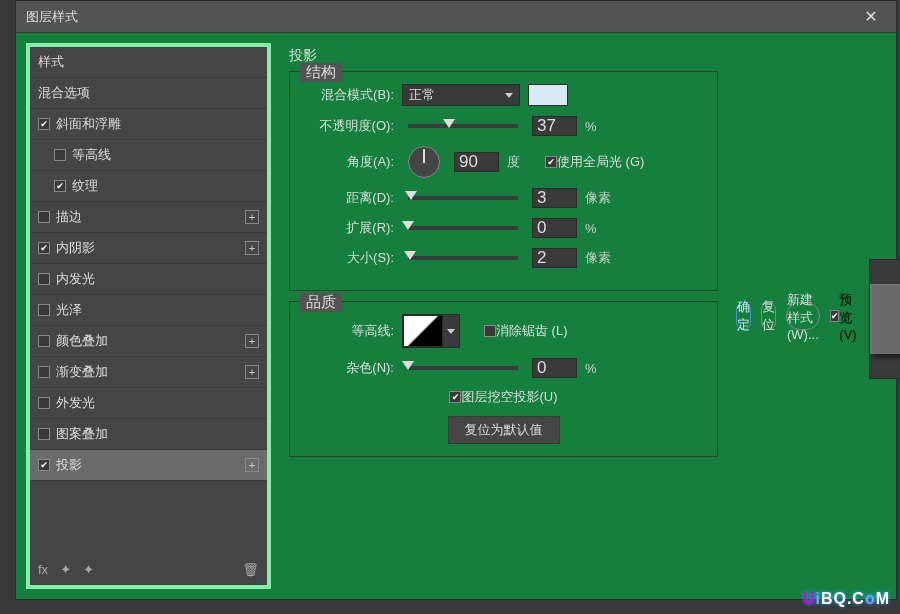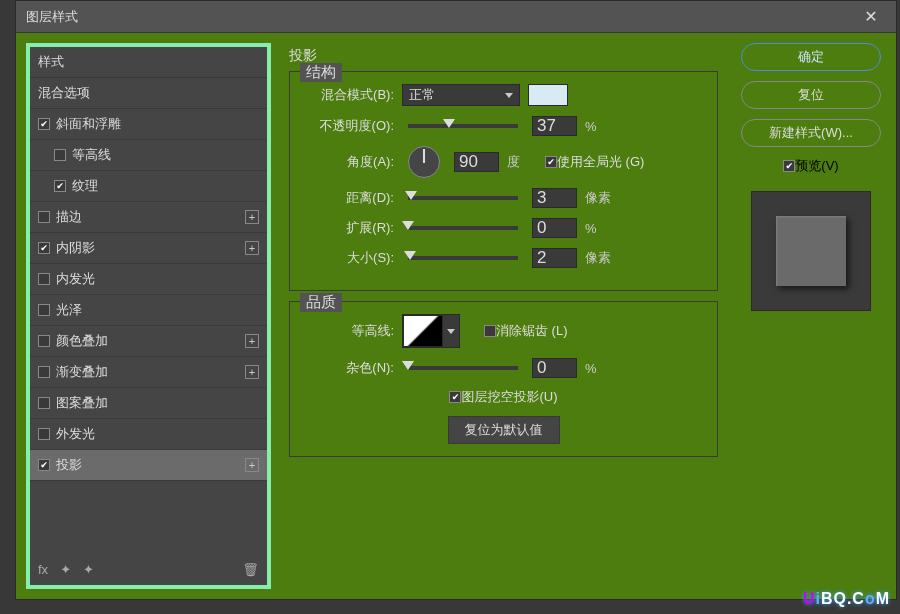--- a/index.html
+++ b/index.html
@@ -1,17 +1,17 @@
 <!DOCTYPE html>
 <html><head>
 <meta charset="utf-8">
 <style>
 * { box-sizing: border-box; margin: 0; padding: 0; font-family: "Microsoft YaHei", sans-serif; }
 body { background: #383838; width: 900px; height: 614px; overflow: hidden; position: relative; }
-.dialog { position: absolute; top: 0; left: 15px; width: 882px; height: 600px; background: #4d7c0f; border: 1px solid #2a2a2a; display: flex; flex-direction: column; }
+.dialog { position: absolute; top: 0; left: 15px; width: 882px; height: 600px; background: #15803d; border: 1px solid #2a2a2a; display: flex; flex-direction: column; }
 .titlebar { height: 32px; background: #535353; display: flex; align-items: center; padding: 0 10px; color: #ddd; font-size: 13px; border-bottom: 1px solid #383838; }
 .titlebar .title { flex: 1; }
 .close-btn { width: 30px; height: 30px; display: flex; align-items: center; justify-content: center; color: #ddd; cursor: pointer; font-size: 16px; }
 .body { flex: 1; display: flex; padding: 10px; gap: 10px; }
 .sidebar { width: 245px; background: #454545; border: 4px solid #86efac; display: flex; flex-direction: column; }
 .side-section { padding: 6px 8px; color: #ddd; font-size: 13px; border-bottom: 1px solid #383838; }
 .side-item { padding: 6px 8px; color: #ddd; font-size: 13px; display: flex; align-items: center; gap: 6px; border-bottom: 1px solid #3a3a3a; position: relative; }
 .side-item.indent { padding-left: 24px; }
 .side-item.selected { background: #6b6b6b; }
 .side-item .chk { width: 12px; height: 12px; border: 1px solid #888; background: #3a3a3a; display: inline-flex; align-items: center; justify-content: center; font-size: 10px; color: #fff; }
@@ -36,21 +36,21 @@
 .dial::after { content: ""; position: absolute; width: 2px; height: 14px; background: #ddd; left: 50%; top: 2px; transform: translateX(-50%); }
 .chkrow { display: inline-flex; align-items: center; font-size: 13px; }
 .chkrow .chk { width: 12px; height: 12px; border: 1px solid #888; background: #3a3a3a; display: inline-flex; align-items: center; justify-content: center; }
 .chkrow .chk.checked::after { content: "✔"; font-size: 9px; color: #fff; }
 .contour { width: 40px; height: 32px; background: linear-gradient(135deg, #fff 0%, #fff 48%, #000 52%, #000 100%); border: 1px solid #2a2a2a; }
 .contour-wrap { display: flex; border: 1px solid #2a2a2a; }
 .contour-dd { width: 16px; background: #3a3a3a; display: flex; align-items: center; justify-content: center; }
 .contour-dd::after { content: ""; border-left: 4px solid transparent; border-right: 4px solid transparent; border-top: 5px solid #ccc; }
 .btnrow { display: flex; gap: 10px; justify-content: center; margin-top: 8px; }
 .btn-flat { padding: 4px 16px; background: #454545; border: 1px solid #383838; color: #ddd; font-size: 13px; cursor: pointer; }
-.right { width: 150px; display: flex; flex-direction: column; gap: 10px; align-items: center; }
+.right { width: 150px; display: flex; flex-direction: row; gap: 10px; align-items: center; }
 .btn { width: 140px; height: 28px; border-radius: 14px; border: 1px solid #888; background: transparent; color: #ddd; font-size: 13px; display: flex; align-items: center; justify-content: center; cursor: pointer; }
 .btn.primary { border-color: #4a90d9; color: #cde4f7; }
 .preview { width: 120px; height: 120px; background: #3a3a3a; border: 1px solid #2a2a2a; display: flex; align-items: center; justify-content: center; margin-top: 6px; }
 .preview-inner { width: 70px; height: 70px; background: #6a6a6a; box-shadow: 3px 3px 6px rgba(0,0,0,0.6), inset 1px 1px 2px rgba(255,255,255,0.15); }
 .watermark { position: absolute; right: 10px; bottom: 6px; font-size: 16px; font-weight: bold; color: #fff; letter-spacing: 1px; text-shadow: 0 0 4px #3af; }
 .watermark .s1 { color: #c0f; }
 .watermark .s2 { color: #6af; }
 </style>
 </head>
 <body>
@@ -101,25 +101,25 @@
         <span>颜色叠加</span>
         <span class="plus">+</span>
       </div>
       <div class="side-item">
         <span class="chk"></span>
         <span>渐变叠加</span>
         <span class="plus">+</span>
       </div>
       <div class="side-item">
         <span class="chk"></span>
+        <span>外发光</span>
+      </div>
+      <div class="side-item">
+        <span class="chk"></span>
         <span>图案叠加</span>
-      </div>
-      <div class="side-item">
-        <span class="chk"></span>
-        <span>外发光</span>
       </div>
       <div class="side-item selected">
         <span class="chk checked"></span>
         <span>投影</span>
         <span class="plus">+</span>
       </div>
 
       <div class="side-foot">
         <span>fx</span>
         <span>✦</span>

